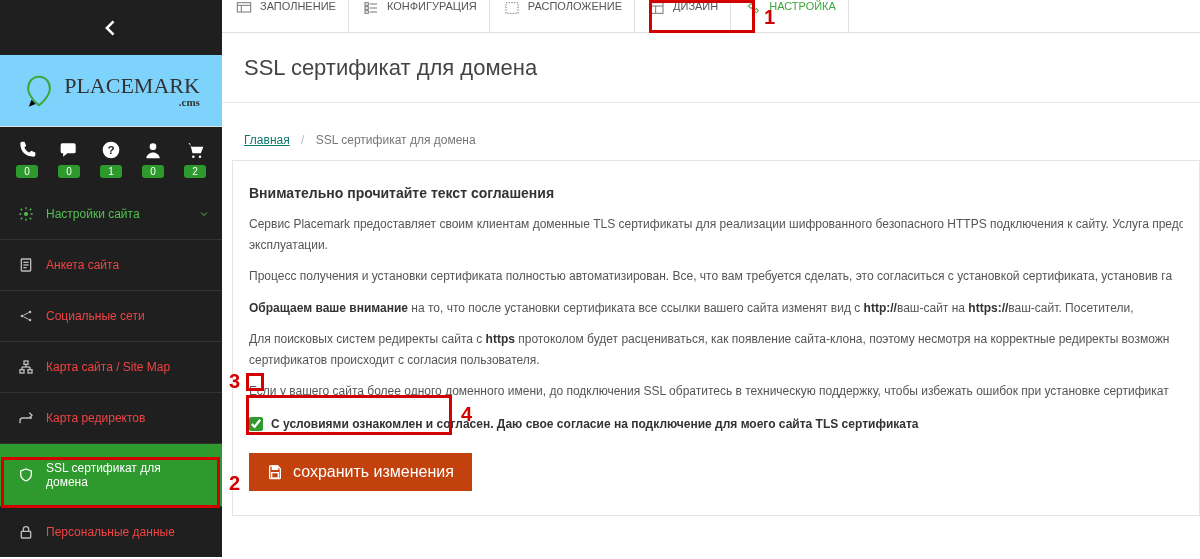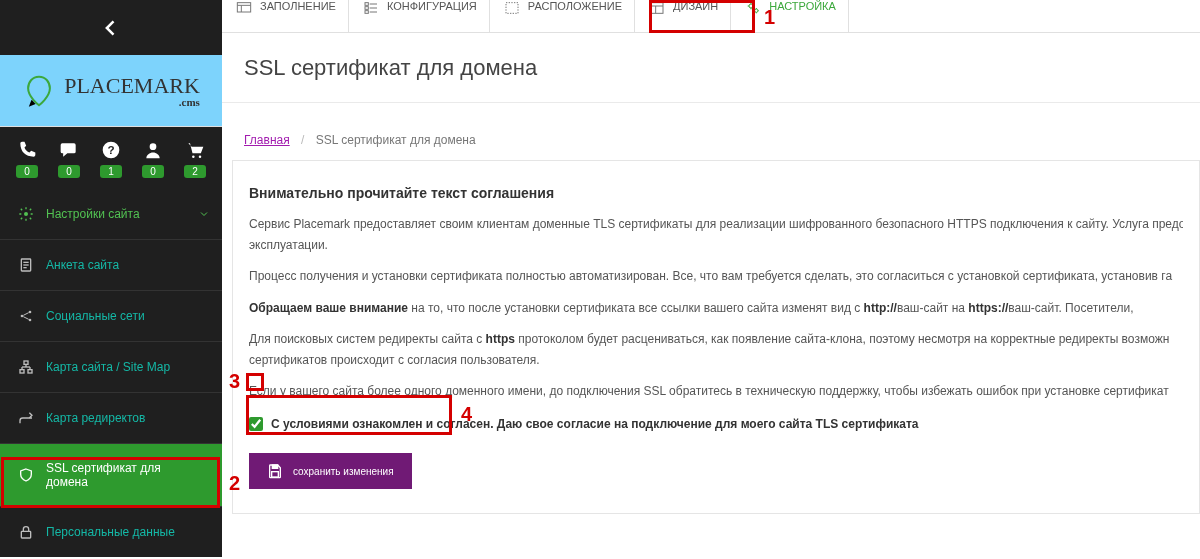--- a/index.html
+++ b/index.html
@@ -19,42 +19,42 @@
   .logo .txt { font-family: Georgia, serif; }
   .logo .name { font-size: 22px; color: #333; text-transform: uppercase; letter-spacing: 0; }
   .logo .suffix { font-size: 11px; color: #333; text-align: right; display: block; margin-top: -3px; font-weight: bold; }
 
   .side-icons { position: absolute; left: 0; top: 127px; width: 222px; height: 62px; background: #1f1f1f; display: flex; align-items: center; justify-content: space-around; padding: 10px 6px 8px; }
   .side-icons .sicon { display: flex; flex-direction: column; align-items: center; gap: 5px; cursor: pointer; }
   .side-icons .sicon .ico { width: 20px; height: 20px; color: #fff; }
   .side-icons .badge { background: #2e9a2e; color: #fff; font-size: 10px; padding: 1px 8px; border-radius: 3px; min-width: 22px; text-align: center; }
 
   .side-menu { position: absolute; left: 0; top: 189px; width: 222px; background: #1f1f1f; }
-  .side-menu .item { display: flex; align-items: center; gap: 12px; color: #14b8a6; font-size: 12px; padding: 17px 18px; border-top: 1px solid #333; cursor: pointer; position: relative; }
+  .side-menu .item { display: flex; align-items: center; gap: 12px; color: #ef4444; font-size: 12px; padding: 17px 18px; border-top: 1px solid #333; cursor: pointer; position: relative; }
   .side-menu .item:first-child { border-top: none; }
   .side-menu .item.active-green { color: #52c152; }
   .side-menu .item.selected { background: #2e9a2e; color: #fff; }
   .side-menu .item .mico { width: 16px; height: 16px; flex-shrink: 0; }
   .side-menu .item .chev { position: absolute; right: 12px; }
 
   .page-title-bar { position: absolute; left: 222px; top: 33px; right: 0; height: 70px; display: flex; align-items: center; padding: 0 22px; border-bottom: 1px solid #eaeaea; }
   .page-title-bar h1 { font-size: 22px; font-weight: normal; color: #444; }
 
   .breadcrumb { position: absolute; left: 232px; top: 123px; right: 0; padding: 10px 12px; font-size: 12px; color: #777; }
-  .breadcrumb a { color: #a21caf; text-decoration: underline; }
+  .breadcrumb a { color: #0f766e; text-decoration: underline; }
   .breadcrumb .sep { margin: 0 8px; color: #bbb; }
 
   .content-panel { position: absolute; left: 232px; top: 160px; right: 0; border: 1px solid #e5e5e5; padding: 24px 16px 24px 16px; background: #fff; }
   .content-panel h2 { font-size: 14px; font-weight: bold; margin-bottom: 14px; color: #333; }
   .content-panel p { font-size: 12px; line-height: 1.6; color: #555; margin-bottom: 12px; white-space: nowrap; overflow: hidden; }
   .content-panel p strong { color: #333; }
 
   .consent-row { display: flex; align-items: center; gap: 8px; margin: 16px 0 22px 0; }
   .consent-row label { font-size: 12px; font-weight: bold; color: #333; }
-  .save-btn { background: #701a75; color: #fff; border: none; padding: 10px 18px; font-size: 10px; display: flex; align-items: center; gap: 10px; cursor: pointer; }
+  .save-btn { background: #c2410c; color: #fff; border: none; padding: 10px 18px; font-size: 16px; display: flex; align-items: center; gap: 10px; cursor: pointer; }
   .save-btn .saveico { width: 16px; height: 16px; }
 
   
   .anno { position: absolute; border: 3px solid #d40000; pointer-events: none; }
   .anno-num { position: absolute; color: #d40000; font-weight: bold; font-size: 20px; }
 
   input[type=checkbox] { width: 14px; height: 14px; accent-color: #2e9a2e; }
 </style>
 </head>
 <body>

